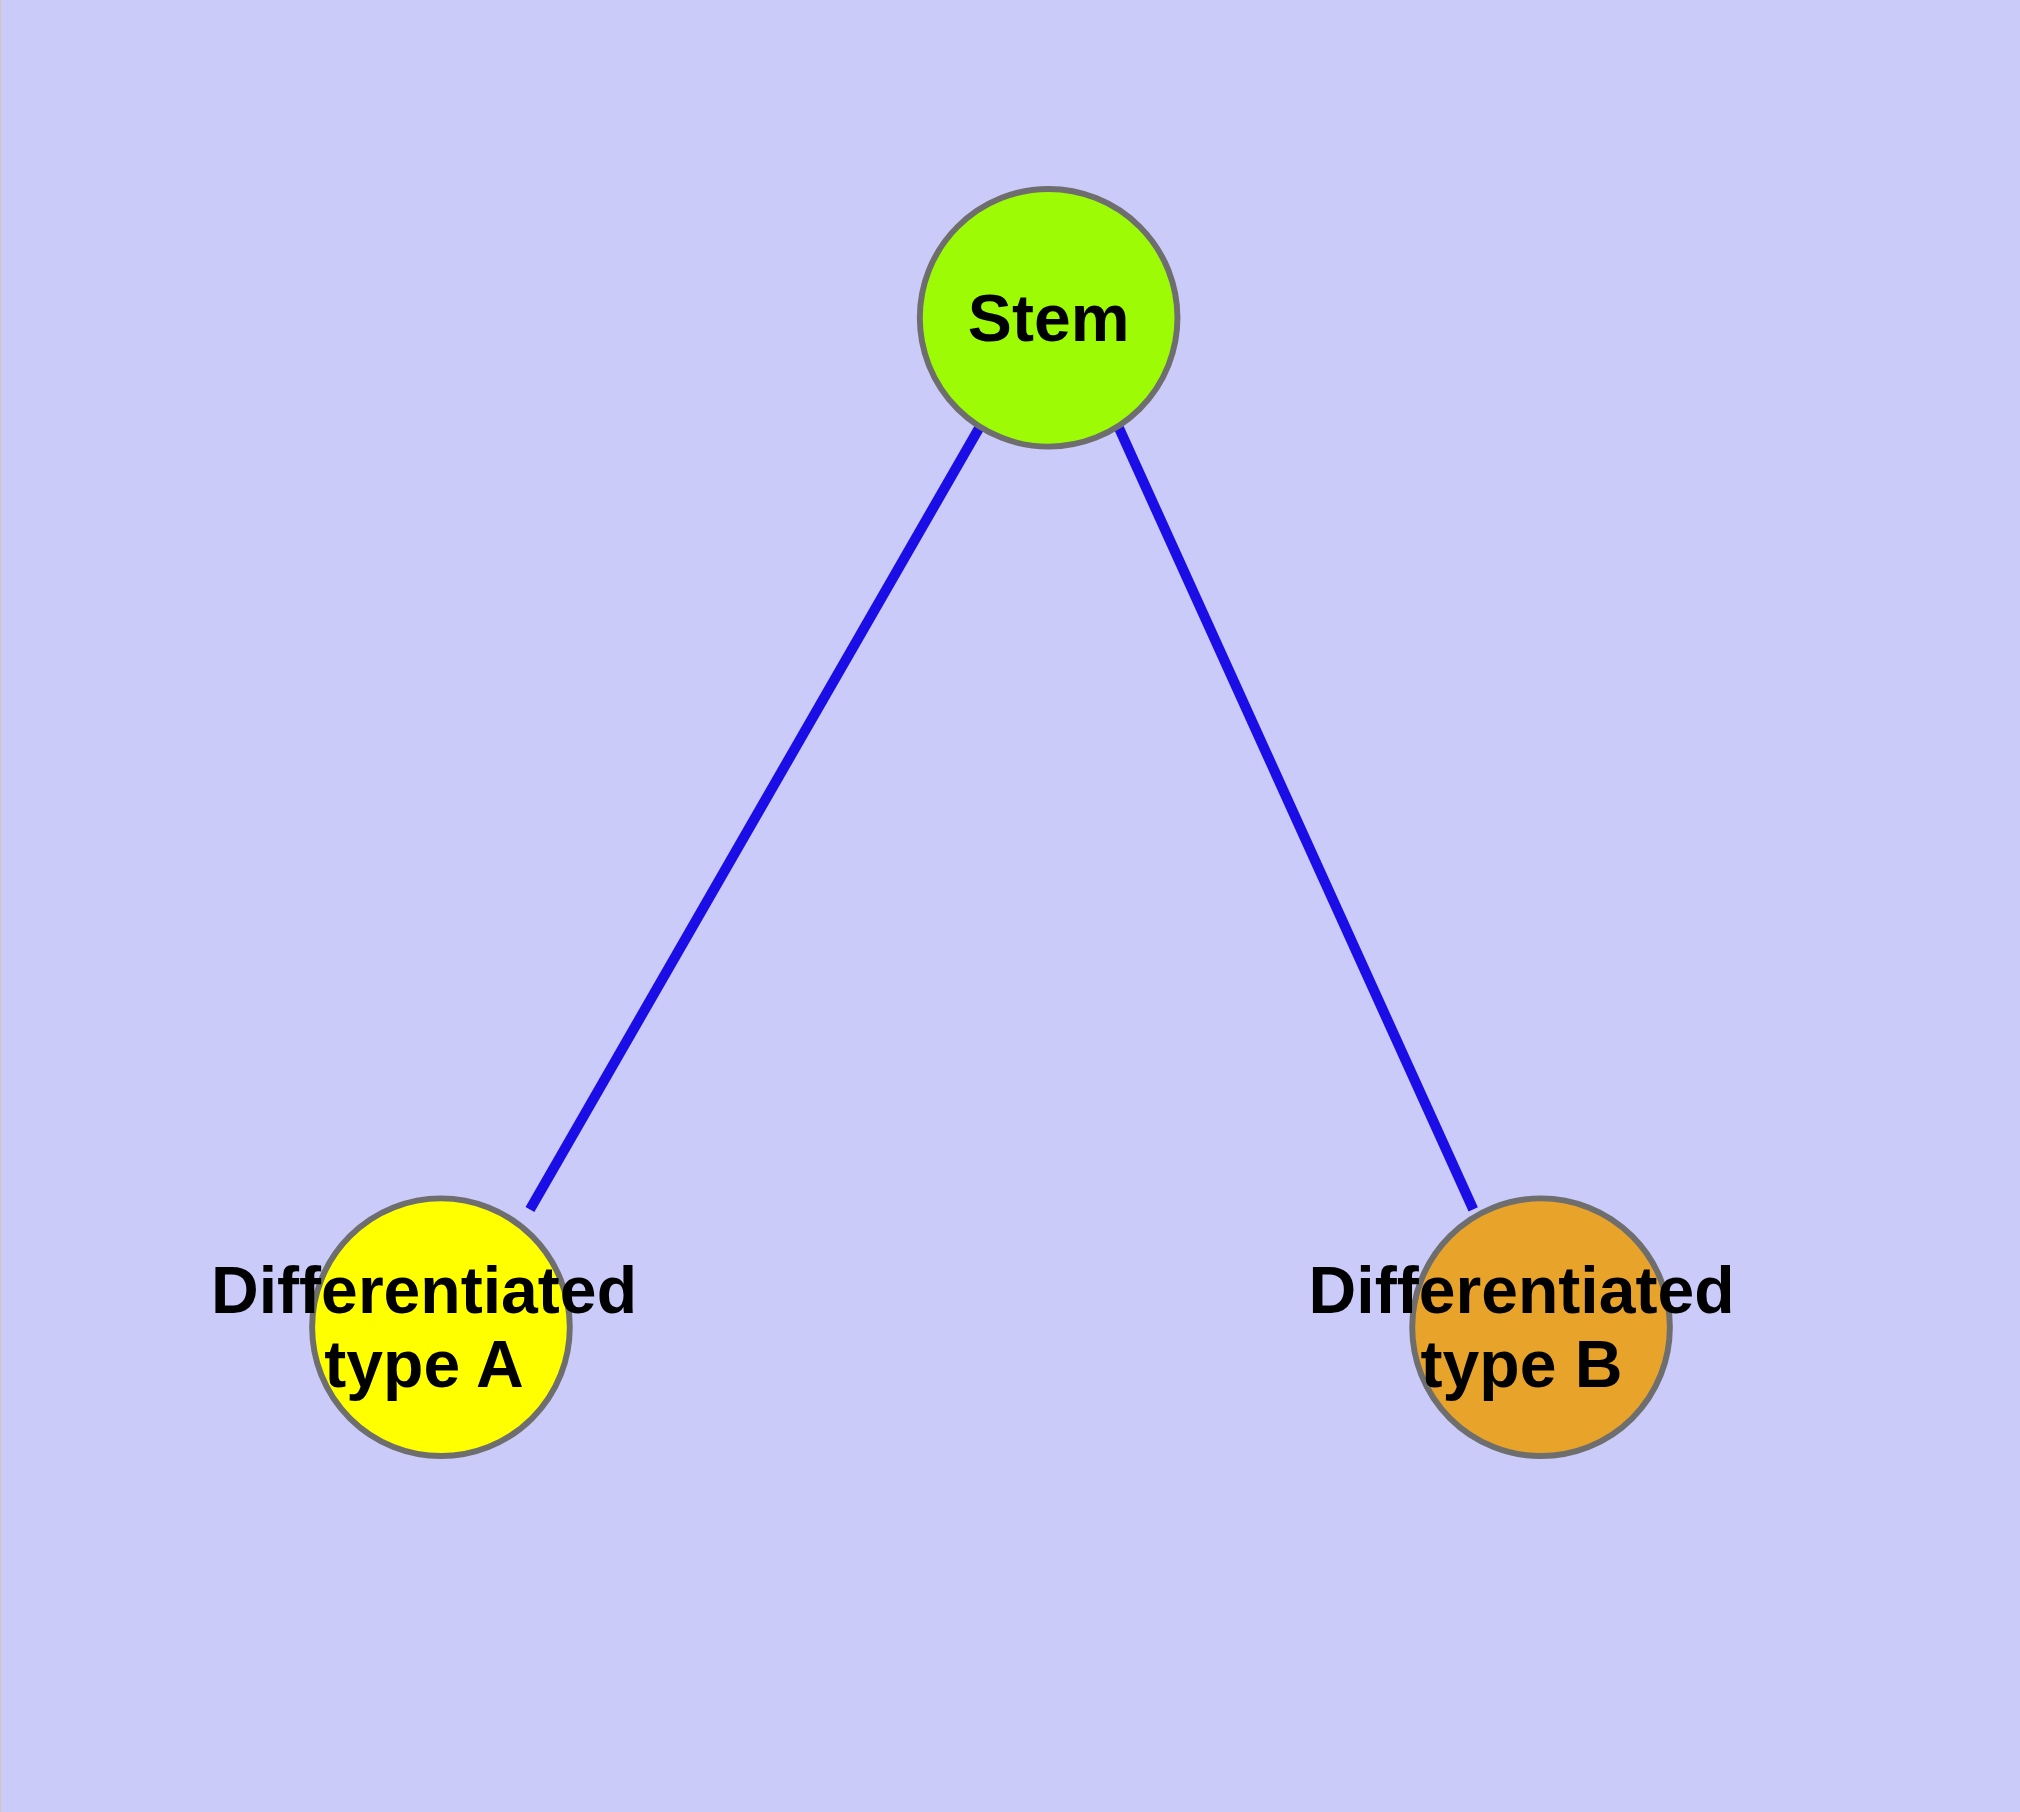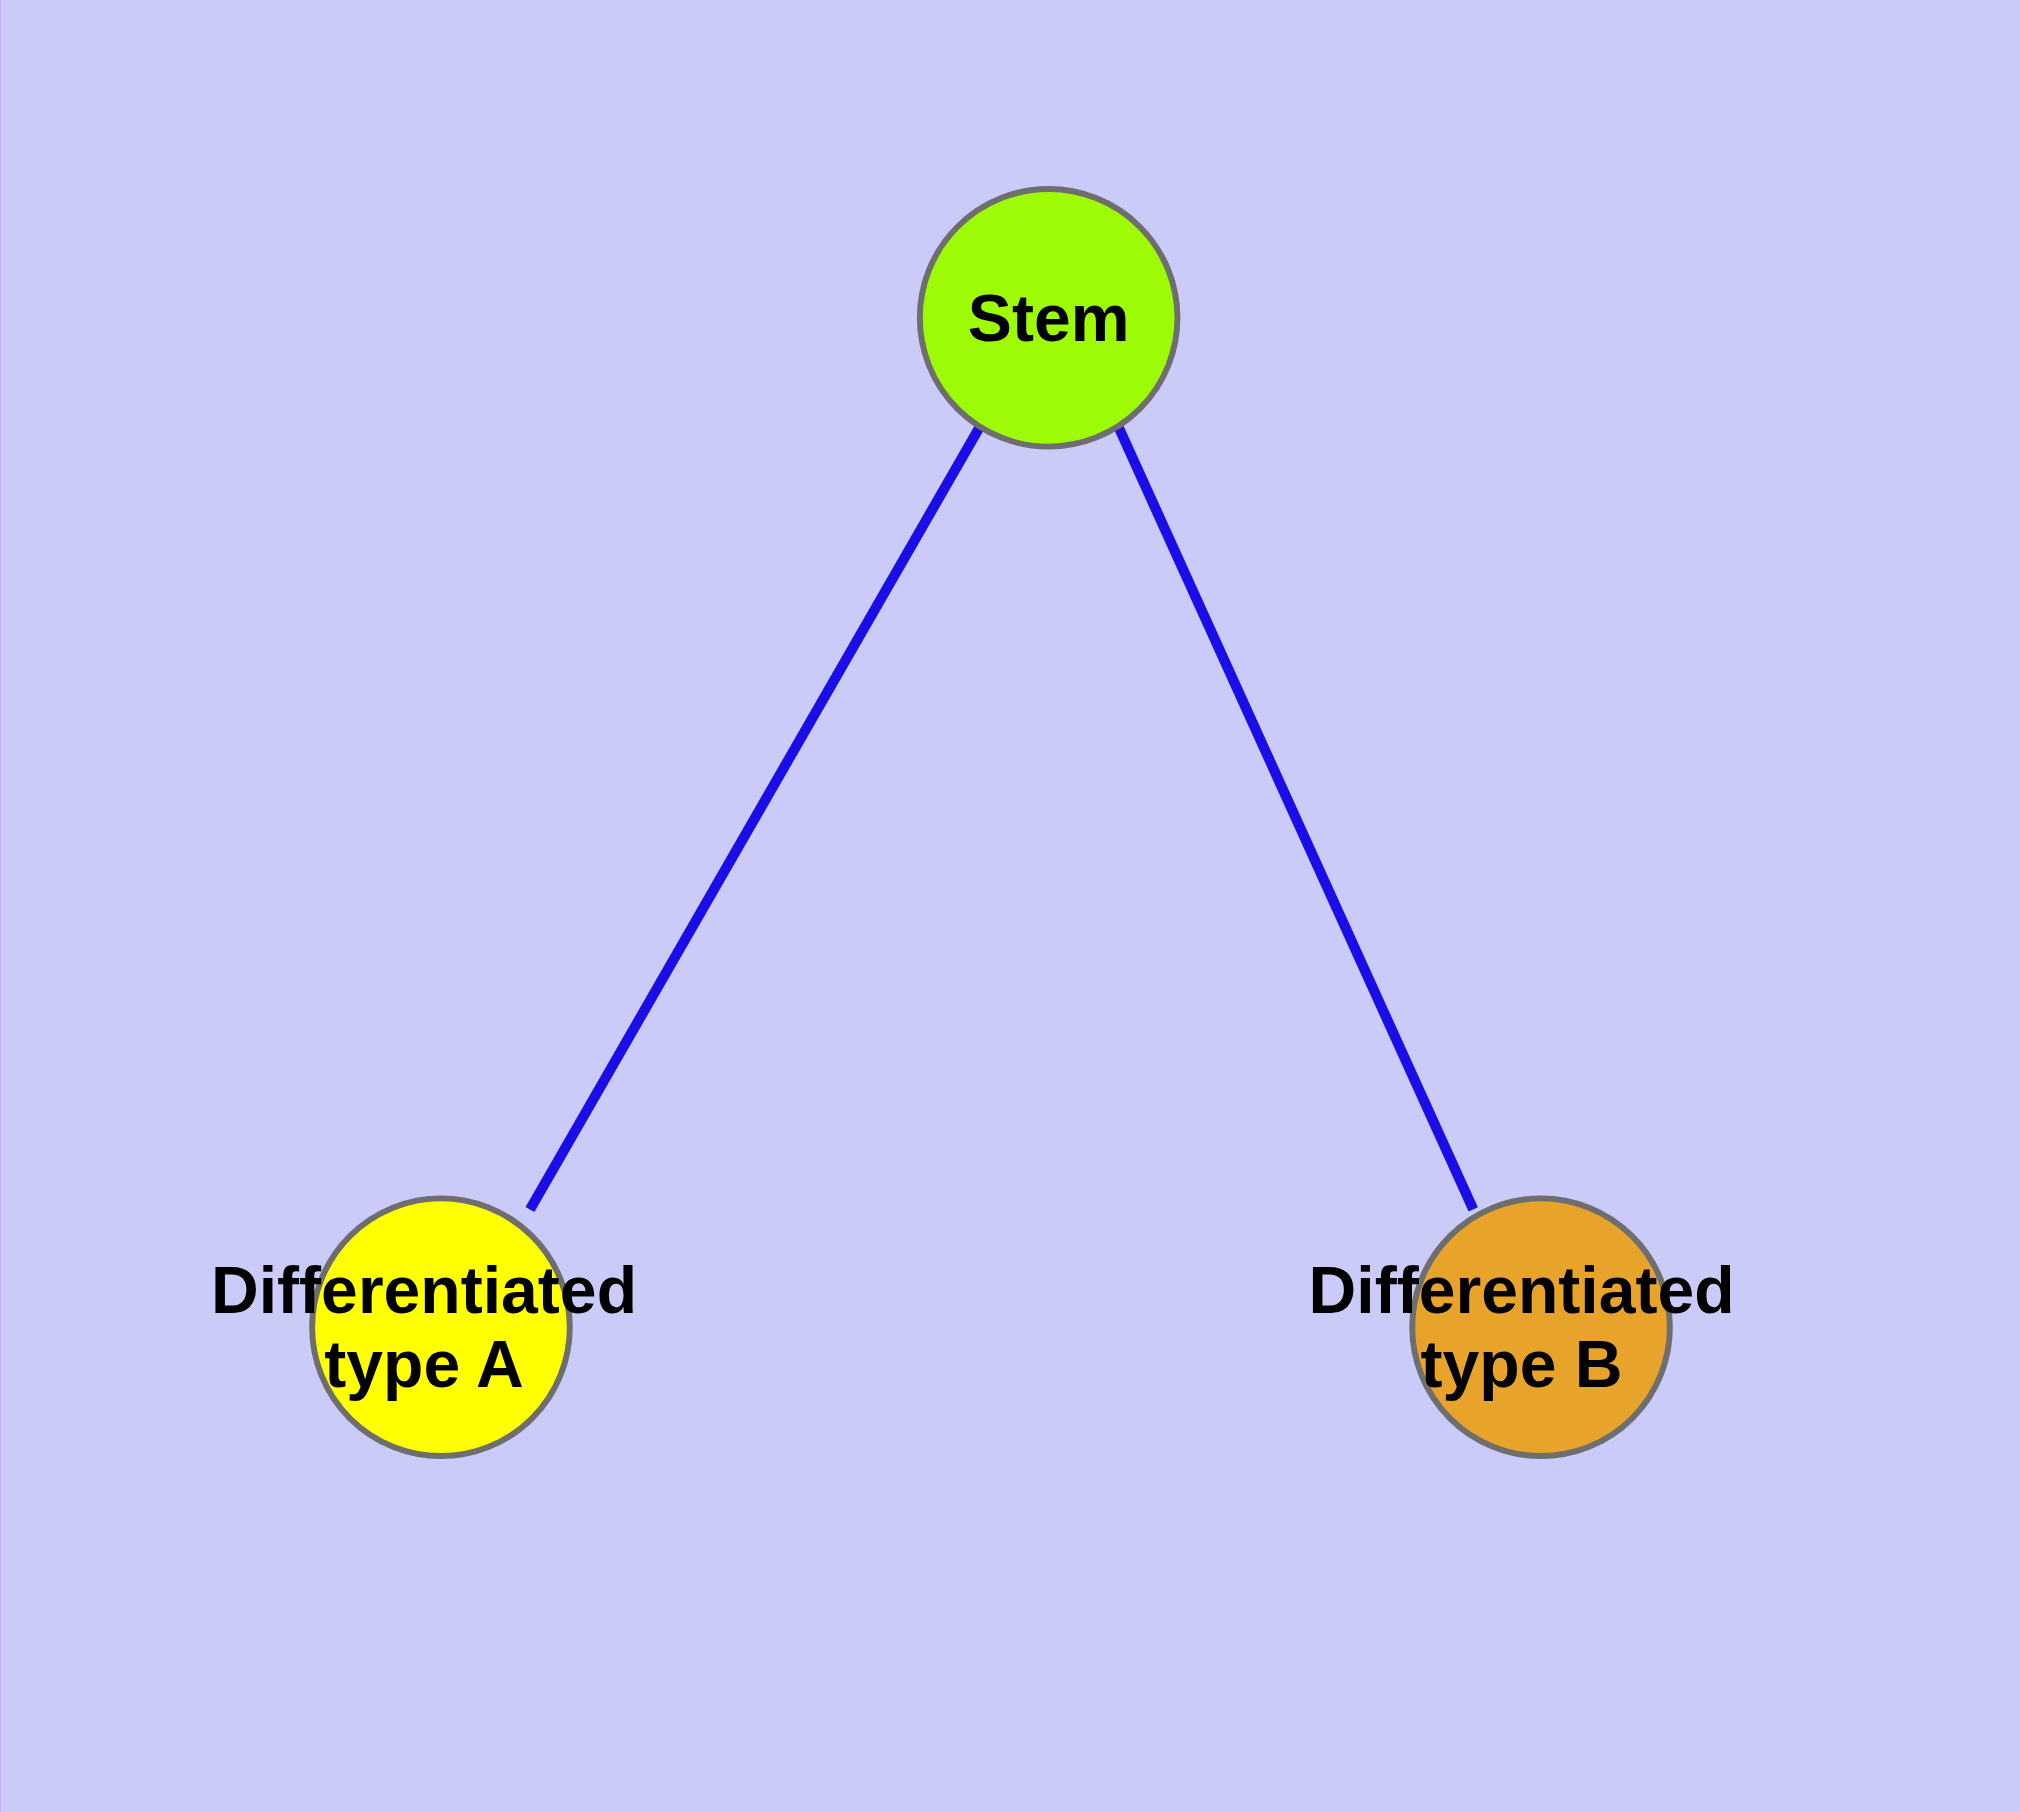--- a/index.html
+++ b/index.html
@@ -25,21 +25,21 @@
   .node-label {
     font-family: "Liberation Sans", sans-serif;
     font-weight: bold;
     fill: #000000;
     paint-order: normal;
   }
 </style>
 </head>
 <body>
 
-<div id="canvas" style="background: #d946ef;">
+<div id="canvas" style="background: #eab308;">
   <svg id="graph-svg" viewBox="0 0 2384 2138" xmlns="http://www.w3.org/2000/svg">
 
     <rect id="bg-rect" x="0" y="0" width="2384" height="2138" fill="#CBCBFA"></rect>
 
     <g id="edges-layer">
         <line x1="1155" y1="505" x2="625" y2="1427" stroke="#1B0DE5" stroke-width="12" stroke-linecap="butt"></line>
         <line x1="1320" y1="505" x2="1738" y2="1427" stroke="#1B0DE5" stroke-width="12" stroke-linecap="butt"></line>
       </g>
     <g id="nodes-layer">
         <circle cx="1237" cy="375" r="152" fill="#9EFB06" stroke="#6E6E6E" stroke-width="7"></circle>

